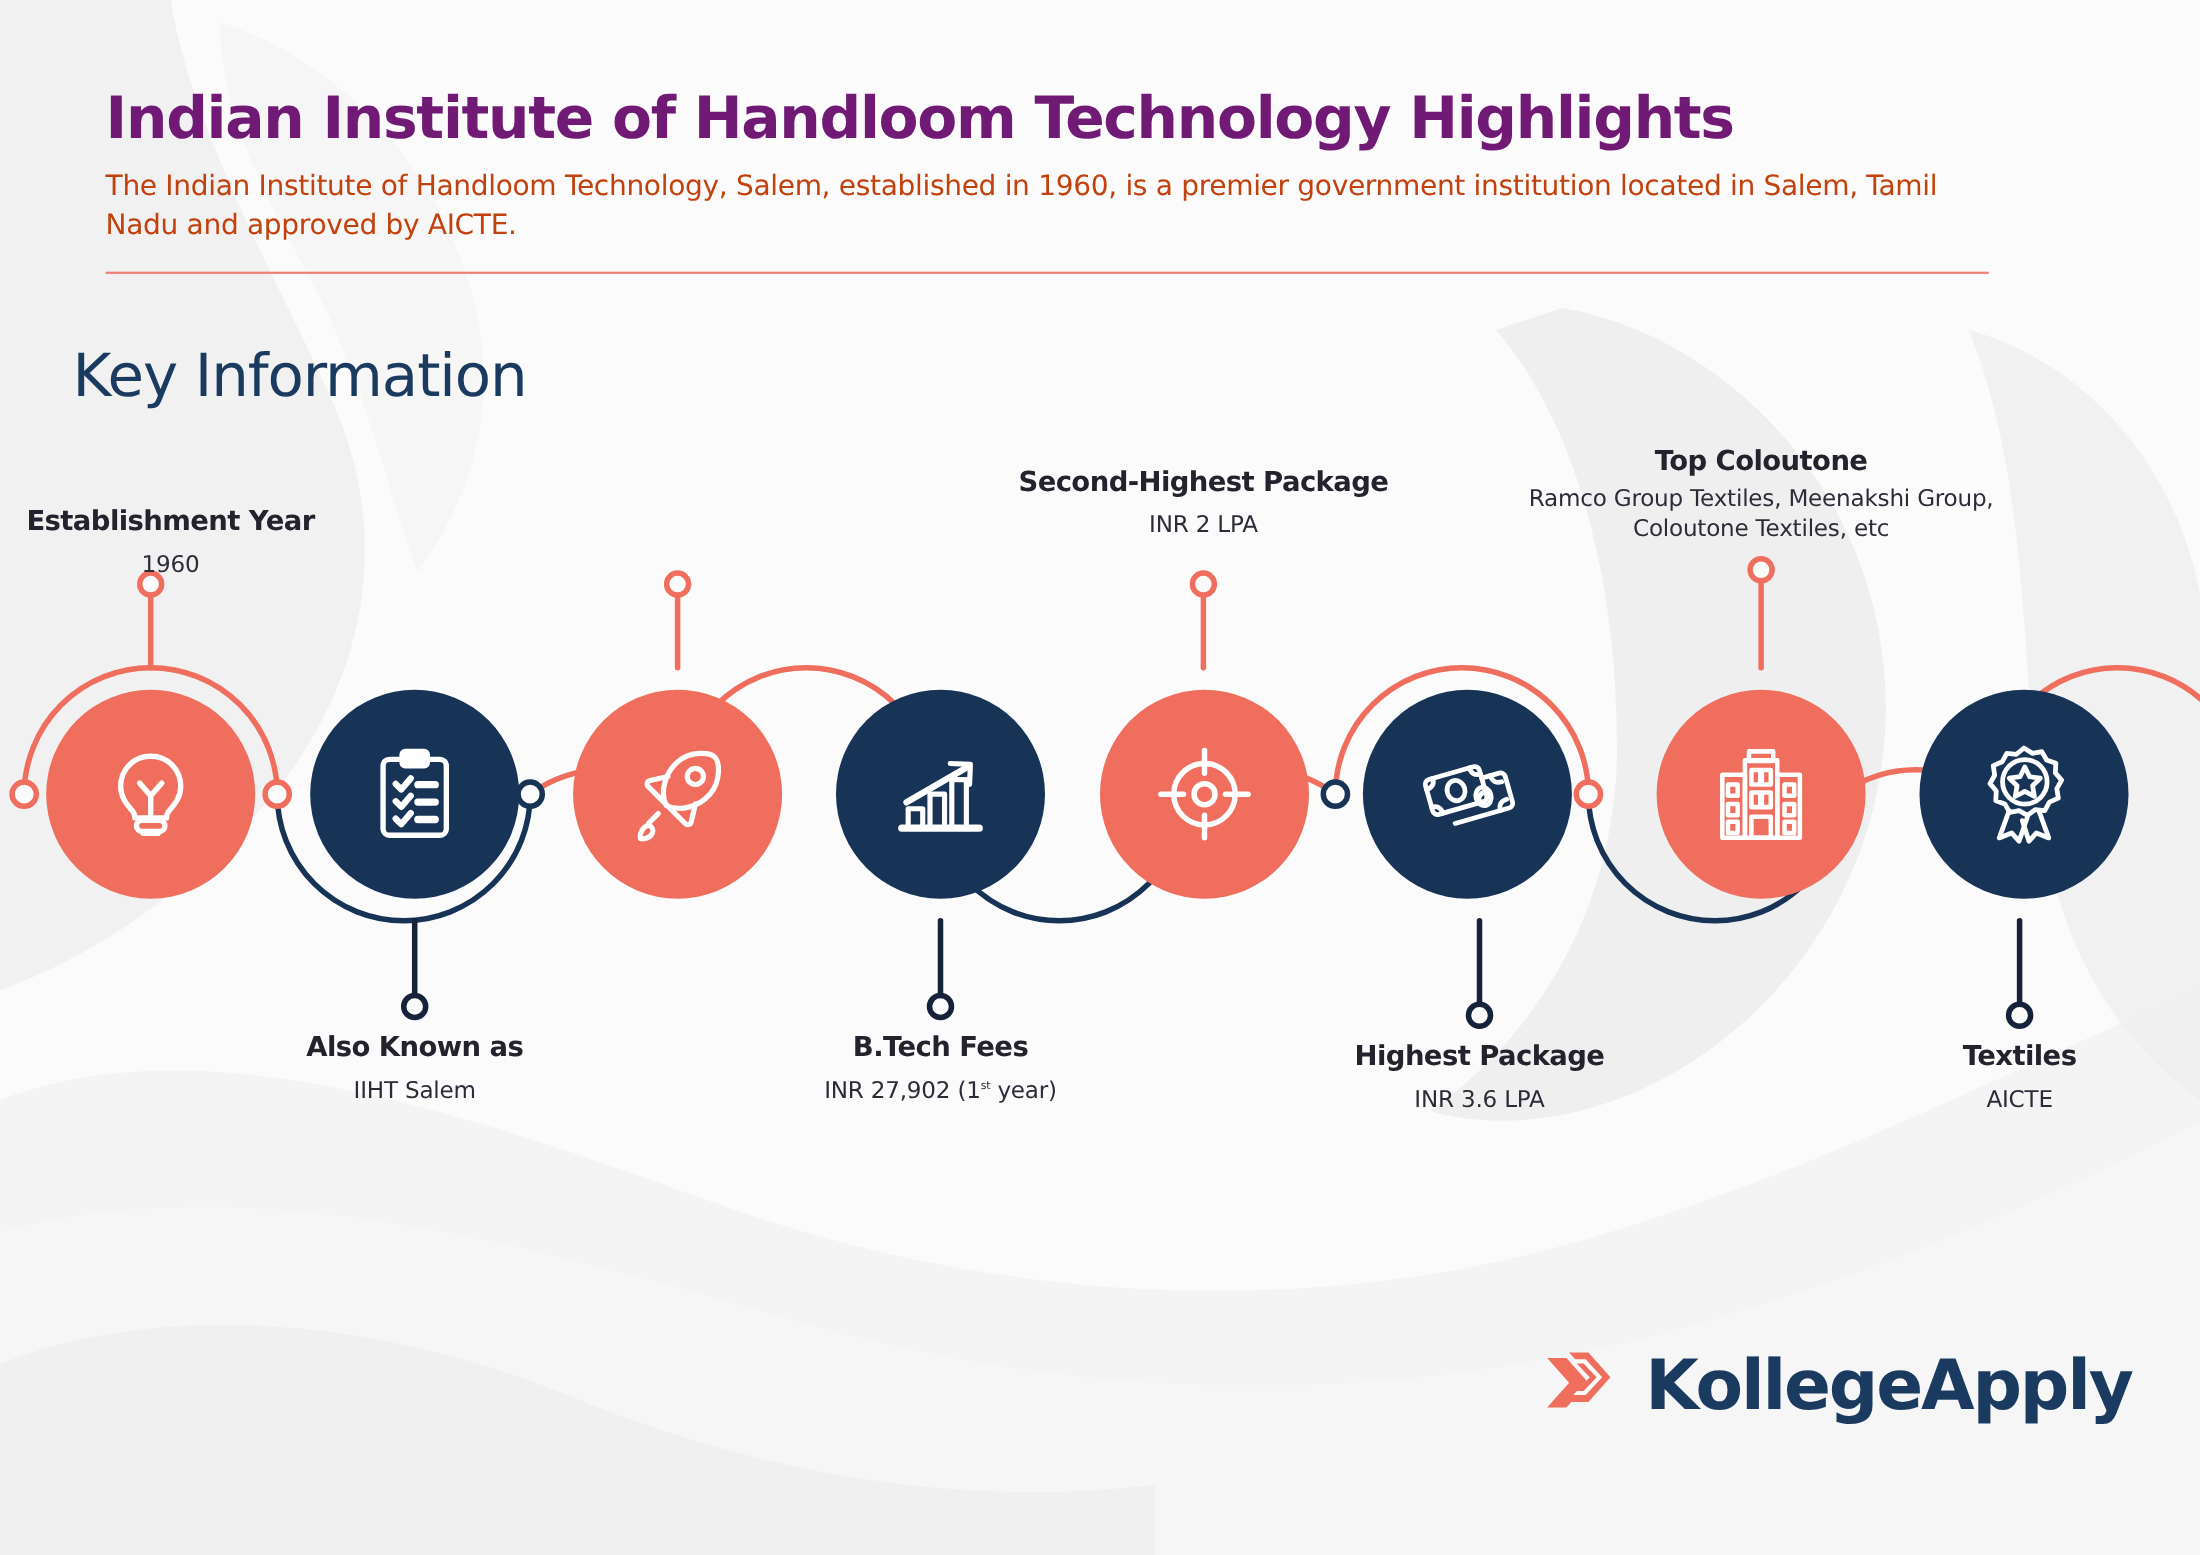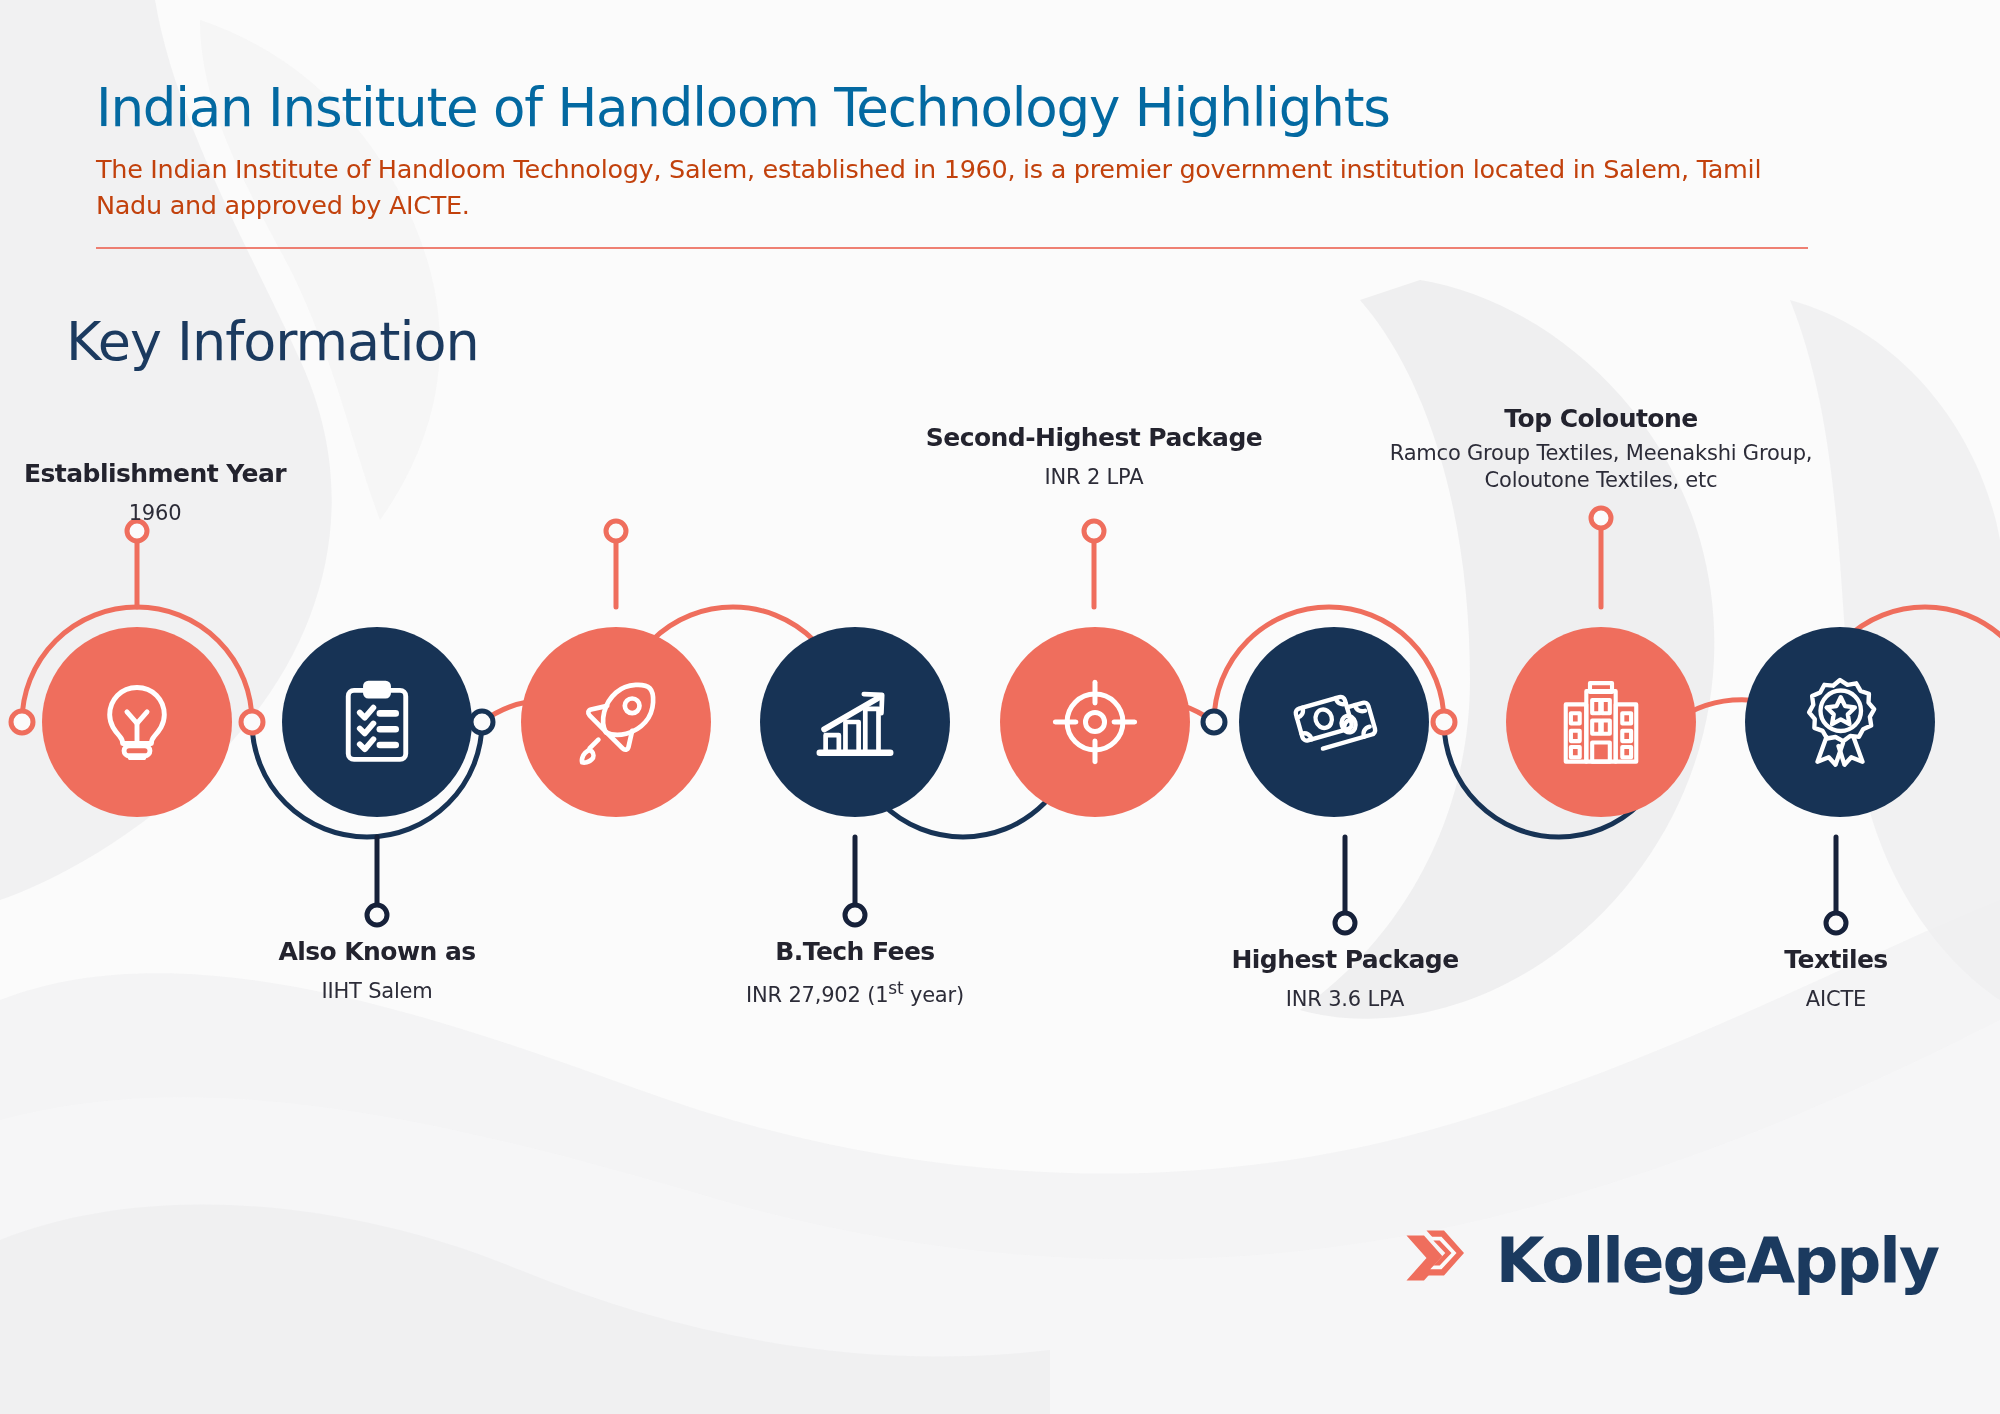--- a/index.html
+++ b/index.html
@@ -36,22 +36,22 @@
   .header {
     position: absolute;
     left: 96px;
     top: 78px;
     width: 1810px;
     z-index: 5;
   }
   .main-title {
     font-family: "DejaVu Sans", sans-serif;
     font-size: 53px;
-    font-weight: normal;
-    color: #0369a1;
+    font-weight: bold;
+    color: #701a75;
     letter-spacing: -1.2px;
     margin: 0 0 12px 0;
     line-height: 1.15;
   }
   .subtitle {
     font-family: "DejaVu Sans", sans-serif;
     font-size: 25.5px;
     font-weight: 500;
     color: #c2410c;
     line-height: 1.42;
@@ -120,21 +120,21 @@
   .label-value {
     font-family: "DejaVu Sans", sans-serif;
     font-size: 21px;
     font-weight: 400;
     color: #2c2c38;
     letter-spacing: -0.2px;
     line-height: 1.28;
     margin-top: 11px;
   }
   .label-value.tight { margin-top: 6px; }
-  .label-value sup { font-size: 17px; vertical-align: super; }
+  .label-value sup { font-size: 10px; vertical-align: super; }
 
   
   .logo {
     position: absolute;
     right: 62px;
     bottom: 112px;
     display: flex;
     align-items: center;
     gap: 22px;
     z-index: 7;

